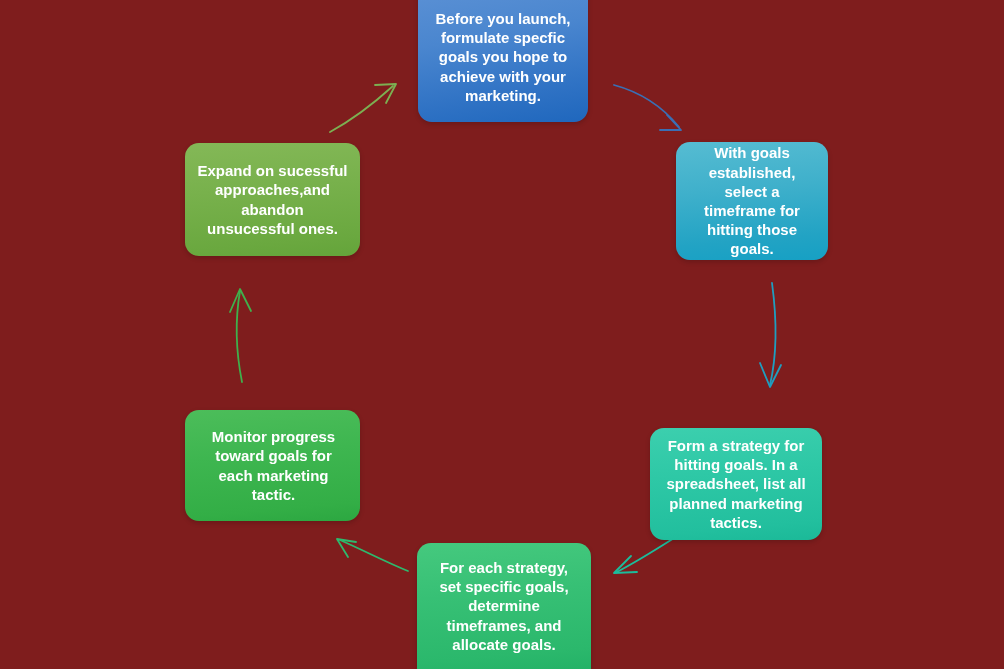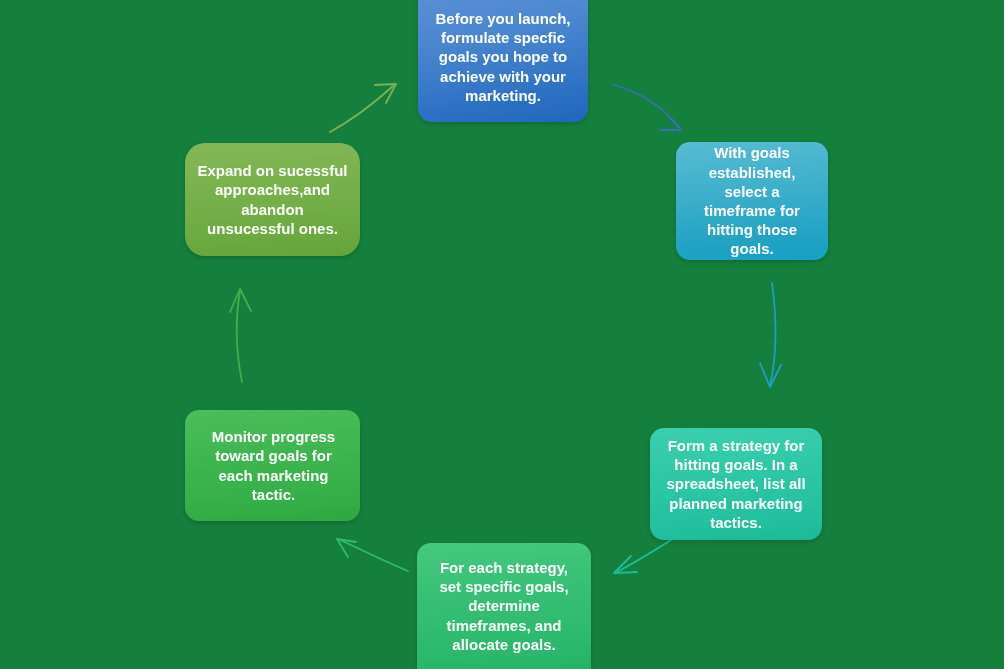--- a/index.html
+++ b/index.html
@@ -4,21 +4,21 @@
 <style>
   html, body {
     margin: 0;
     padding: 0;
     background: #ffffff;
   }
   #canvas {
     position: relative;
     width: 1004px;
     height: 669px;
-    background: #15803d;
+    background: #7f1d1d;
     overflow: hidden;
     font-family: "Liberation Sans", sans-serif;
   }
   .node {
     position: absolute;
     box-sizing: border-box;
     display: flex;
     align-items: center;
     justify-content: center;
     text-align: center;
@@ -77,21 +77,20 @@
     background: linear-gradient(175deg, #4cbd5a 0%, #3eb650 40%, #33ae46 85%, #2ca741 100%);
     padding-left: 14px;
   }
   
   #node-6 {
     left: 185px;
     top: 143px;
     width: 175px;
     height: 113px;
     background: linear-gradient(175deg, #84b857 0%, #78b14c 40%, #6aa83f 85%, #64a43a 100%);
-    border-radius: 20px;
   }
   #arrows {
     position: absolute;
     left: 0;
     top: 0;
     width: 1004px;
     height: 669px;
     pointer-events: none;
   }
 </style>

